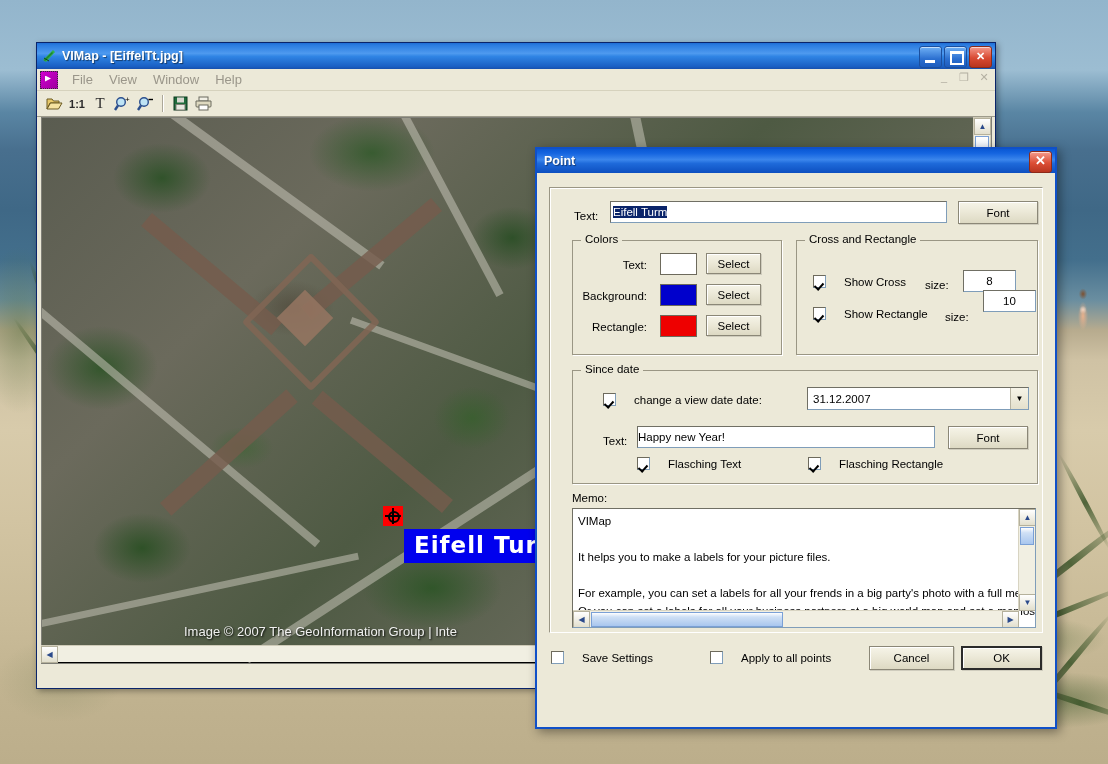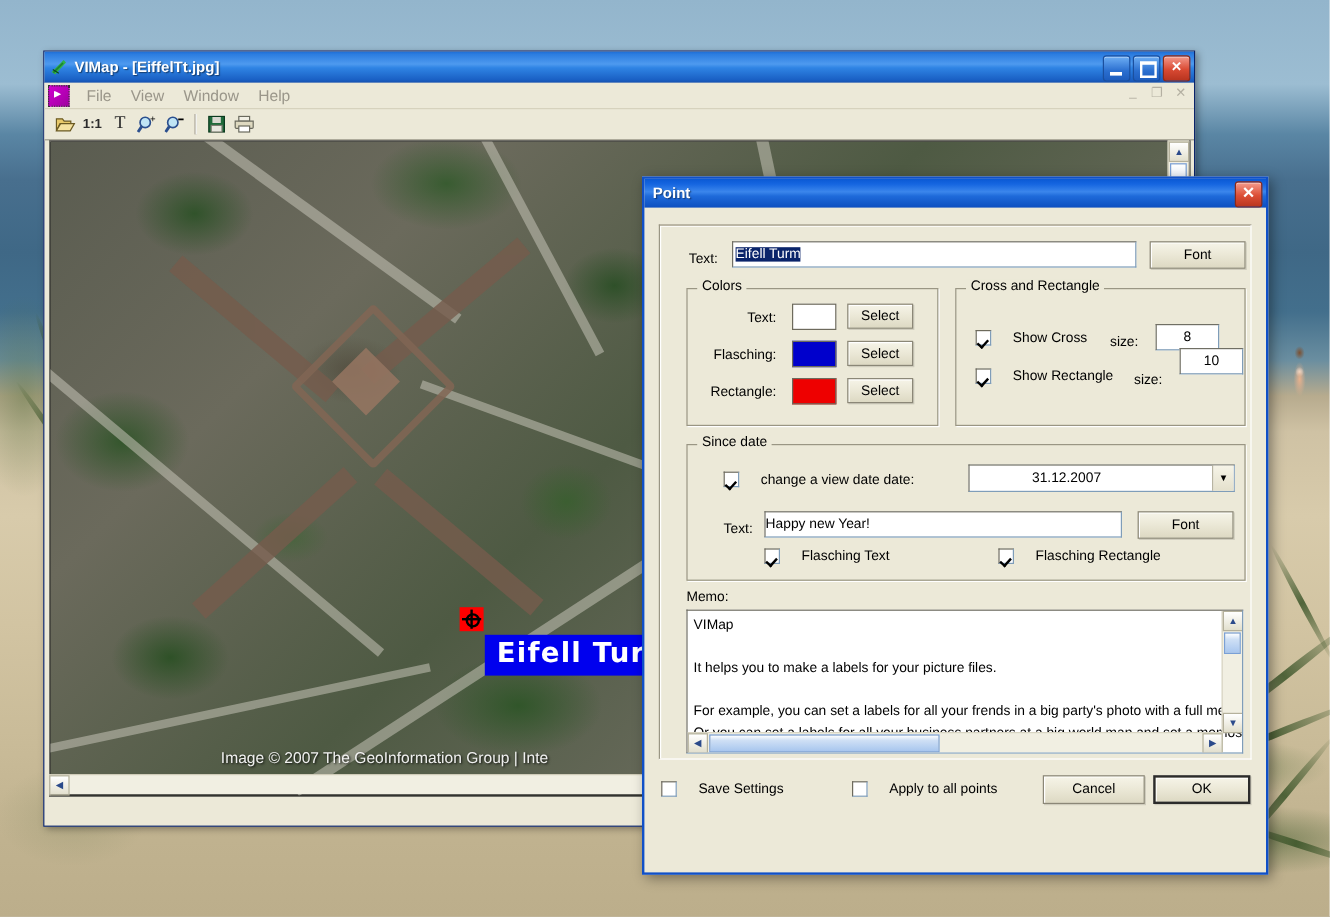--- a/index.html
+++ b/index.html
@@ -451,21 +451,21 @@
       </div>
       <div class="btn" style="position:absolute;left:408px;top:13px;width:80px;height:23px;">Font</div>
 
       <div class="grp" style="left:22px;top:52px;width:208px;height:113px;">
         <div class="cap">Colors</div>
 
         <div class="lbl" style="position:absolute;right:134px;top:18px;">Text:</div>
         <div class="swatch" style="position:absolute;left:87px;top:12px;width:37px;height:22px;background:#ffffff;"></div>
         <div class="btn" style="position:absolute;left:133px;top:12px;width:55px;height:21px;">Select</div>
 
-        <div class="lbl" style="position:absolute;right:134px;top:49px;">Flasching:</div>
+        <div class="lbl" style="position:absolute;right:134px;top:49px;">Background:</div>
         <div class="swatch" style="position:absolute;left:87px;top:43px;width:37px;height:22px;background:#0000cc;"></div>
         <div class="btn" style="position:absolute;left:133px;top:43px;width:55px;height:21px;">Select</div>
 
         <div class="lbl" style="position:absolute;right:134px;top:80px;">Rectangle:</div>
         <div class="swatch" style="position:absolute;left:87px;top:74px;width:37px;height:22px;background:#ee0000;"></div>
         <div class="btn" style="position:absolute;left:133px;top:74px;width:55px;height:21px;">Select</div>
       </div>
 
       <div class="grp" style="left:246px;top:52px;width:240px;height:113px;">
         <div class="cap">Cross and Rectangle</div>
@@ -486,33 +486,33 @@
       </div>
 
       <div class="grp" style="left:22px;top:182px;width:464px;height:112px;">
         <div class="cap">Since date</div>
 
         <div class="cbrow" style="position:absolute;left:30px;top:22px;">
           <div class="cb checked"></div>
           <div class="lbl">change a view date date:</div>
         </div>
         <div class="txtbox" style="position:absolute;left:234px;top:16px;width:222px;height:23px;padding-left:0;">
-          <span style="padding-left:5px;flex:1;margin-left:47px;">31.12.2007</span>
+          <span style="padding-left:5px;flex:1;">31.12.2007</span>
           <span class="sel-arrow">▼</span>
         </div>
 
         <div class="lbl" style="position:absolute;left:30px;top:64px;">Text:</div>
         <div class="txtbox" style="position:absolute;left:64px;top:55px;width:298px;height:22px;">Happy new Year!</div>
         <div class="btn" style="position:absolute;left:375px;top:55px;width:80px;height:23px;">Font</div>
 
         <div class="cbrow" style="position:absolute;left:64px;top:86px;">
           <div class="cb checked"></div>
           <div class="lbl">Flasching Text</div>
         </div>
-        <div class="cbrow" style="position:absolute;left:235px;top:86px;margin-left:24px;">
+        <div class="cbrow" style="position:absolute;left:235px;top:86px;">
           <div class="cb checked"></div>
           <div class="lbl">Flasching Rectangle</div>
         </div>
       </div>
 
       <div class="lbl" style="position:absolute;left:22px;top:304px;">Memo:</div>
       <div class="memo-box" style="left:22px;top:320px;width:464px;height:120px;">
         <div class="memo-text">VIMap
 
 It helps you to make a labels for your picture files.

